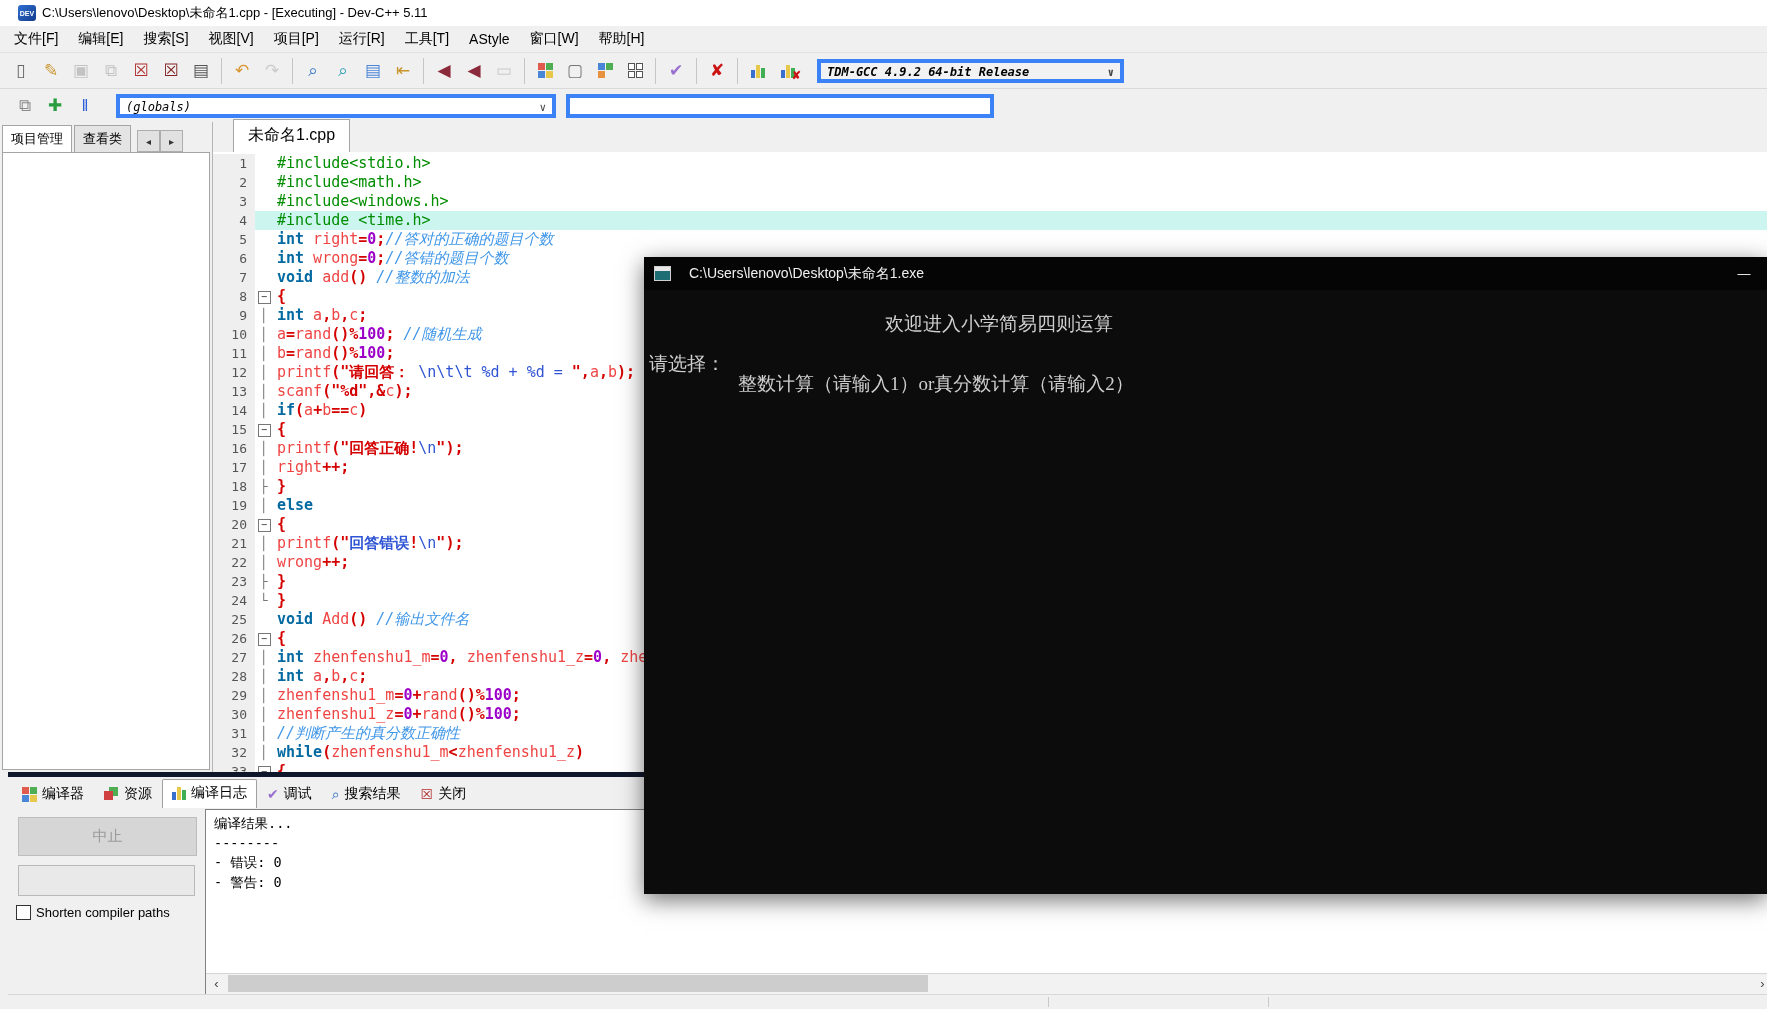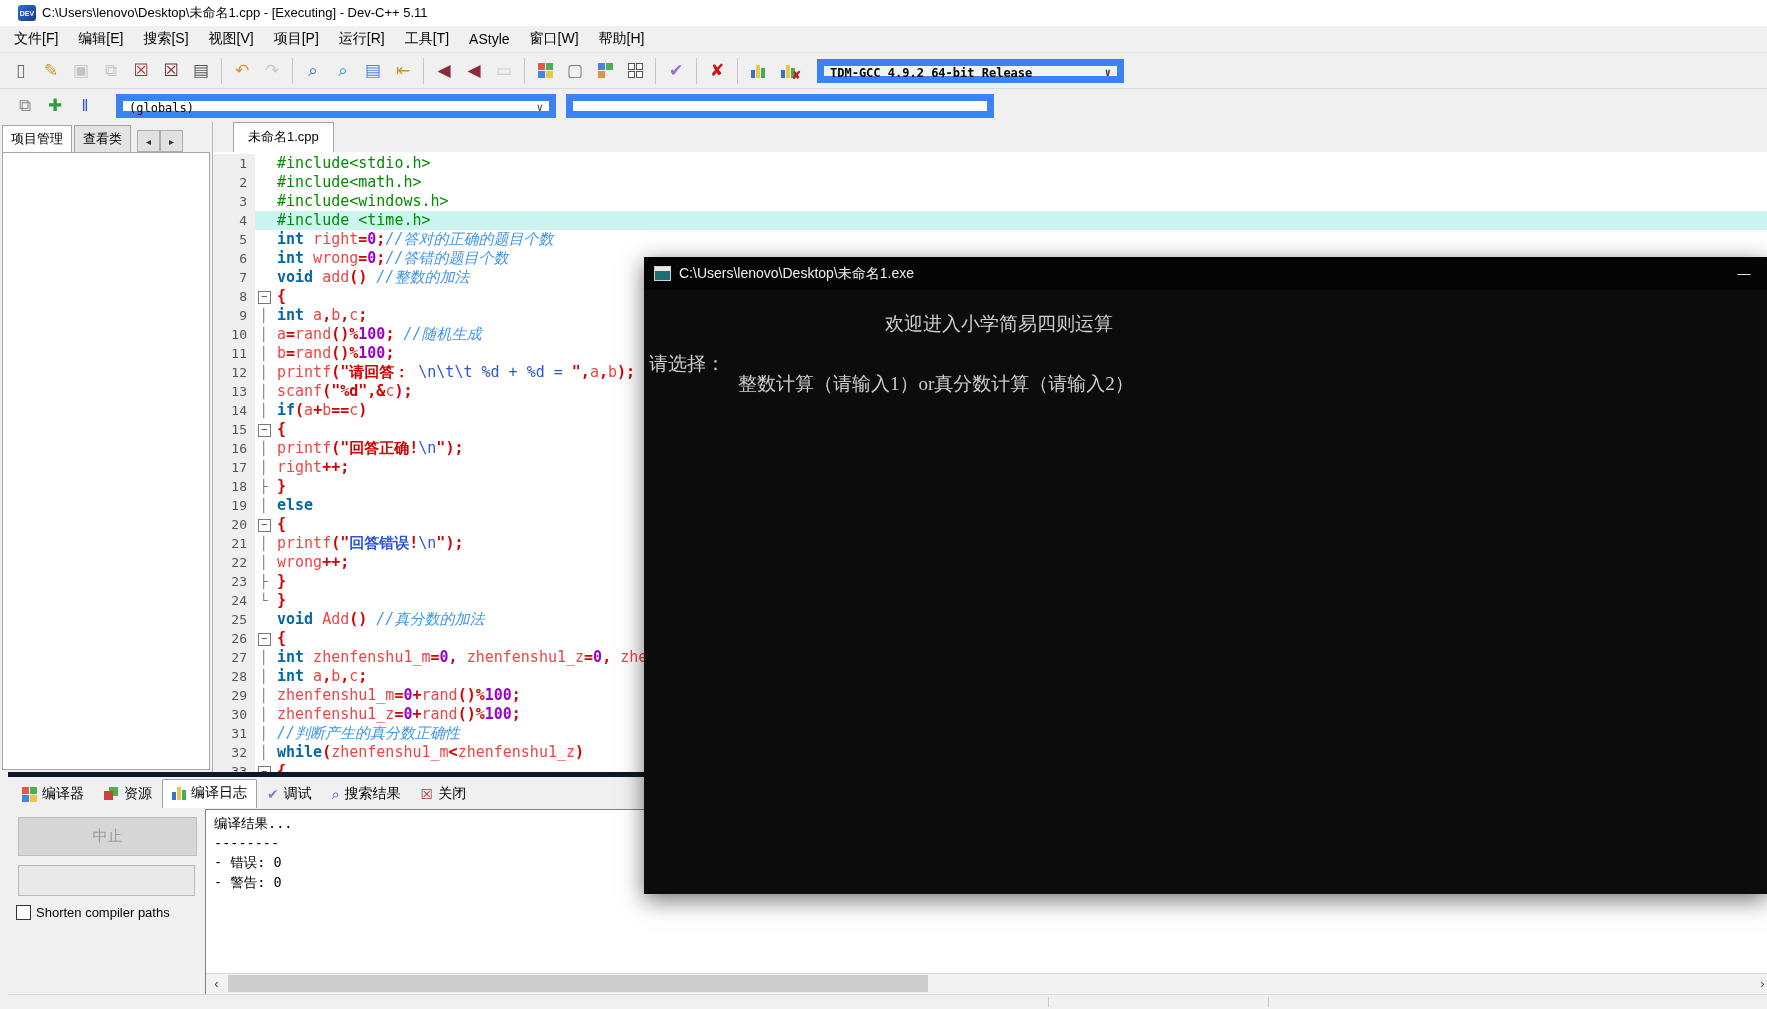--- a/index.html
+++ b/index.html
@@ -31,42 +31,42 @@
   .tb-btn.dis{opacity:.45;filter:grayscale(60%);}
   .glyph{font-size:17px;line-height:1;}
   .grid4{display:inline-grid;grid-template-columns:7px 7px;grid-gap:1px;}
   .grid4 i{width:7px;height:7px;display:block;}
   .grid4o i{background:#fff !important;border:1px solid #555;width:5px;height:5px;}
   .bars{display:inline-flex;align-items:flex-end;gap:1px;position:relative;height:14px;}
   .bars i{width:4px;display:block;}
   .bars .ovx{position:absolute;right:-6px;bottom:-4px;color:#cc1414;font-size:11px;font-weight:bold;}
   .layers{position:relative;width:15px;height:14px;}
   .layers i{position:absolute;width:9px;height:9px;display:block;}
-  .combo{height:24px;background:#fff;border:7px solid #3b82f6;display:flex;align-items:flex-start;
-         font-size:12px;padding:0 6px;box-sizing:border-box;position:relative;}
+  .combo{height:24px;background:#fff;border:4px solid #3b82f6;display:flex;align-items:flex-end;
+         font-size:12px;padding:0 6px;box-sizing:border-box;position:relative;font-style:italic;}
   .combo .caret{position:absolute;right:6px;color:#444;font-size:11px;}
   #compiler-combo{width:307px;margin-left:14px;background:#f2f2f2;font-weight:bold;}
   #class-combo{width:440px;margin-left:16px;}
   #member-combo{width:428px;margin-left:10px;}
 
   
   #main{position:absolute;left:0;top:122px;width:100%;height:650px;background:#f0f0f0;}
   #left-panel{position:absolute;left:0;top:0;width:213px;height:650px;border-right:1px solid #b5b5b5;box-sizing:border-box;}
   #left-tabs{position:absolute;left:0;top:4px;height:26px;display:flex;align-items:flex-end;width:100%;}
   .ltab{font-size:13px;padding:4px 8px;border:1px solid #a5a5a5;border-bottom:none;background:#e4e4e4;margin-left:2px;white-space:nowrap;}
   .ltab.active{background:#fff;font-weight:normal;position:relative;top:1px;padding-bottom:5px;}
   .tab-arrows{margin-left:6px;display:flex;}
   .tab-arrow{width:21px;height:20px;border:1px solid #adadad;background:#e1e1e1;font-size:10px;
              display:flex;align-items:center;justify-content:center;color:#333;}
   #left-body{position:absolute;left:2px;top:30px;right:2px;bottom:2px;background:#fff;border:1px solid #a5a5a5;}
 
   #editor{position:absolute;left:213px;top:0;right:0;height:650px;}
   #editor-tabstrip{position:absolute;left:0;top:4px;right:0;height:26px;border-bottom:1px solid #a5a5a5;}
   #editor-tab{position:absolute;left:20px;bottom:-1px;background:#fff;border:1px solid #a5a5a5;border-bottom:1px solid #fff;
-              font-size:13px;padding:5px 14px 6px 14px;}
+              font-size:16px;padding:5px 14px 6px 14px;}
   #editor-body{position:absolute;left:0;top:30px;right:0;bottom:0;background:#fff;overflow:hidden;}
   #code{position:absolute;left:0;top:2px;right:0;font-size:15px;line-height:19px;}
   .cline{display:flex;height:19px;white-space:pre;}
   .lnum{width:42px;background:#efefef;color:#555;text-align:right;padding-right:8px;box-sizing:border-box;
         font-size:13px;font-family:"DejaVu Sans Mono","Liberation Mono",monospace;flex:none;}
   .fold{width:18px;flex:none;text-align:center;color:#777;font-size:13px;
         font-family:"DejaVu Sans Mono","Liberation Mono",monospace;line-height:19px;}
   .fbox{display:inline-block;width:11px;height:11px;border:1px solid #777;background:#fff;line-height:9px;
         font-size:10px;color:#333;vertical-align:1px;}
   .ctext{flex:1;padding-left:4px;font-family:"DejaVu Sans Mono","Liberation Mono",monospace;}
@@ -75,21 +75,21 @@
   .tk-sym{font-weight:bold;}
   .tk-num{font-weight:bold;}
   .tk-str{font-weight:bold;}
   .tk-strb{font-weight:bold;}
   .tk-com{font-style:italic;}
 
   
   #console{position:absolute;left:644px;top:135px;width:1123px;height:637px;background:#0c0c0c;
            box-shadow:0 6px 22px rgba(0,0,0,.55);z-index:5;}
   #console-titlebar{position:absolute;left:0;top:0;width:100%;height:33px;background:#050505;
-                    display:flex;align-items:center;padding-left:10px;box-sizing:border-box;}
+                    display:flex;align-items:center;padding-left:10px;box-sizing:border-box;gap:10px;}
   #console-icon{width:15px;height:13px;border:1px solid #cfcfcf;background:#1d6e74;position:relative;margin-right:8px;flex:none;}
   #console-icon:before{content:"";position:absolute;left:0;top:0;width:100%;height:4px;background:#e8e8e8;}
   #console-title{color:#f0f0f0;font-size:14px;}
   #console-min{position:absolute;right:0;top:0;width:46px;height:33px;color:#fff;display:flex;
                align-items:center;justify-content:center;font-size:13px;}
   #console-body{position:absolute;left:0;top:33px;right:0;bottom:0;padding-top:24px;
                 font-family:"Liberation Serif","DejaVu Serif",serif;font-size:19px;line-height:20px;color:#cfcfcf;}
   .conline{height:20px;white-space:pre;}
 
   
@@ -326,21 +326,21 @@
           <div class="cline"><span class="lnum">15</span><span class="fold"><span class="fbox">−</span></span><span class="ctext"><span class="tk-sym">{</span></span></div>
           <div class="cline"><span class="lnum">16</span><span class="fold">│</span><span class="ctext"><span class="tk-id">printf</span><span class="tk-sym">(</span><span class="tk-str">"回答正确!</span><span class="tk-esc">\n</span><span class="tk-str">"</span><span class="tk-sym">);</span></span></div>
           <div class="cline"><span class="lnum">17</span><span class="fold">│</span><span class="ctext"><span class="tk-id">right</span><span class="tk-sym">++;</span></span></div>
           <div class="cline"><span class="lnum">18</span><span class="fold">├</span><span class="ctext"><span class="tk-sym">}</span></span></div>
           <div class="cline"><span class="lnum">19</span><span class="fold">│</span><span class="ctext"><span class="tk-kw">else</span></span></div>
           <div class="cline"><span class="lnum">20</span><span class="fold"><span class="fbox">−</span></span><span class="ctext"><span class="tk-sym">{</span></span></div>
           <div class="cline"><span class="lnum">21</span><span class="fold">│</span><span class="ctext"><span class="tk-id">printf</span><span class="tk-sym">(</span><span class="tk-str">"</span><span class="tk-strb">回答错误</span><span class="tk-str">!</span><span class="tk-esc">\n</span><span class="tk-str">"</span><span class="tk-sym">);</span></span></div>
           <div class="cline"><span class="lnum">22</span><span class="fold">│</span><span class="ctext"><span class="tk-id">wrong</span><span class="tk-sym">++;</span></span></div>
           <div class="cline"><span class="lnum">23</span><span class="fold">├</span><span class="ctext"><span class="tk-sym">}</span></span></div>
           <div class="cline"><span class="lnum">24</span><span class="fold">└</span><span class="ctext"><span class="tk-sym">}</span></span></div>
-          <div class="cline"><span class="lnum">25</span><span class="fold"></span><span class="ctext"><span class="tk-kw">void</span><span class="tk-id"> Add</span><span class="tk-sym">()</span><span class="tk-com"> //真分数的加法</span></span></div>
+          <div class="cline"><span class="lnum">25</span><span class="fold"></span><span class="ctext"><span class="tk-kw">void</span><span class="tk-id"> Add</span><span class="tk-sym">()</span><span class="tk-com"> //输出文件名</span></span></div>
           <div class="cline"><span class="lnum">26</span><span class="fold"><span class="fbox">−</span></span><span class="ctext"><span class="tk-sym">{</span></span></div>
           <div class="cline"><span class="lnum">27</span><span class="fold">│</span><span class="ctext"><span class="tk-kw">int</span><span class="tk-id"> zhenfenshu1_m</span><span class="tk-sym">=</span><span class="tk-num">0</span><span class="tk-sym">,</span><span class="tk-id"> zhenfenshu1_z</span><span class="tk-sym">=</span><span class="tk-num">0</span><span class="tk-sym">,</span><span class="tk-id"> zhenf</span></span></div>
           <div class="cline"><span class="lnum">28</span><span class="fold">│</span><span class="ctext"><span class="tk-kw">int</span><span class="tk-id"> a</span><span class="tk-sym">,</span><span class="tk-id">b</span><span class="tk-sym">,</span><span class="tk-id">c</span><span class="tk-sym">;</span></span></div>
           <div class="cline"><span class="lnum">29</span><span class="fold">│</span><span class="ctext"><span class="tk-id">zhenfenshu1_m</span><span class="tk-sym">=</span><span class="tk-num">0</span><span class="tk-sym">+</span><span class="tk-id">rand</span><span class="tk-sym">()%</span><span class="tk-num">100</span><span class="tk-sym">;</span></span></div>
           <div class="cline"><span class="lnum">30</span><span class="fold">│</span><span class="ctext"><span class="tk-id">zhenfenshu1_z</span><span class="tk-sym">=</span><span class="tk-num">0</span><span class="tk-sym">+</span><span class="tk-id">rand</span><span class="tk-sym">()%</span><span class="tk-num">100</span><span class="tk-sym">;</span></span></div>
           <div class="cline"><span class="lnum">31</span><span class="fold">│</span><span class="ctext"><span class="tk-com">//判断产生的真分数正确性</span></span></div>
           <div class="cline"><span class="lnum">32</span><span class="fold">│</span><span class="ctext"><span class="tk-kw">while</span><span class="tk-sym">(</span><span class="tk-id">zhenfenshu1_m</span><span class="tk-sym">&lt;</span><span class="tk-id">zhenfenshu1_z</span><span class="tk-sym">)</span></span></div>
           <div class="cline"><span class="lnum">33</span><span class="fold"><span class="fbox">−</span></span><span class="ctext"><span class="tk-sym">{</span></span></div>
         </div>
     </div>

